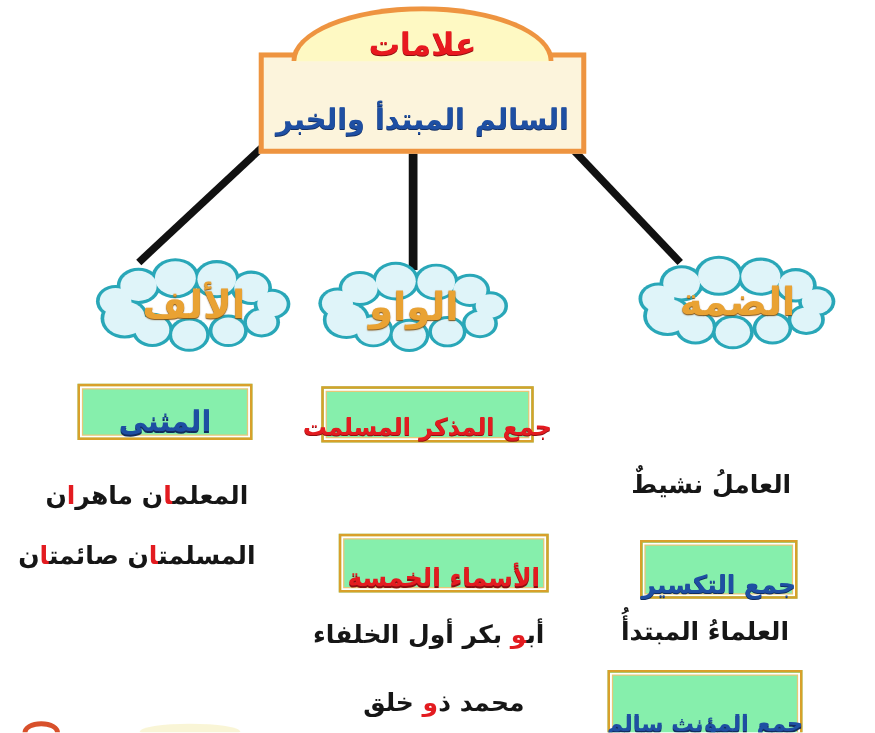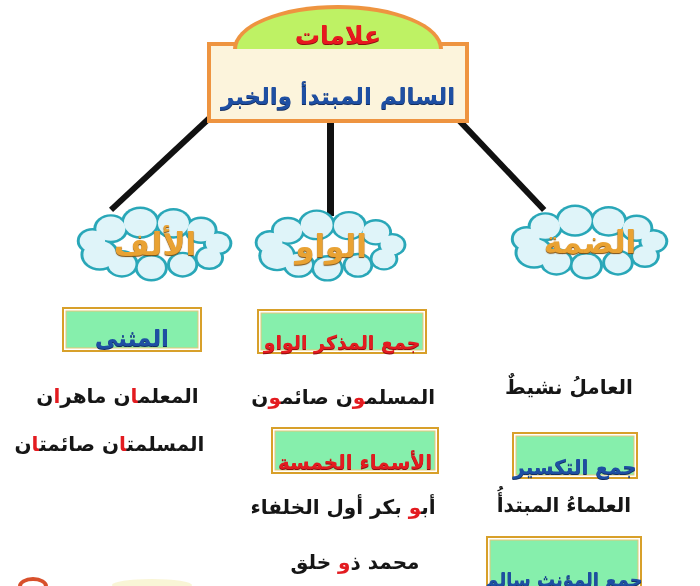--- a/index.html
+++ b/index.html
@@ -13,21 +13,21 @@
   .conn-mid{left:327px;top:118px;width:7px;height:98px;transform:none;}
   .conn-right{left:461px;top:118px;width:124px;transform:rotate(46.5deg);}
   
   .plaque-rect{
     position:absolute;left:207px;top:42px;width:262px;height:81px;z-index:2;
     background:#FCF4DC;border:4px solid #EE9440;box-sizing:border-box;
     display:flex;align-items:flex-end;justify-content:center;padding-bottom:10px;
   }
   .plaque-arch{
     position:absolute;left:233px;top:5px;width:210px;height:44px;z-index:3;
-    background:#bef264;border:4px solid #EE9440;border-bottom:none;box-sizing:border-box;
+    background:#fef9c3;border:4px solid #EE9440;border-bottom:none;box-sizing:border-box;
     border-radius:105px 105px 0 0 / 44px 44px 0 0;
     display:flex;align-items:flex-end;justify-content:center;
   }
   .plaque-title{
     color:#E8191F;font-weight:bold;font-size:25px;line-height:1;padding-bottom:1px;
     text-shadow:0 1px 0 #8d0d10;
   }
   .plaque-subtitle{
     color:#1E4FA3;font-weight:bold;font-size:23px;line-height:1.1;white-space:nowrap;
     text-shadow:0 1px 0 #122c5e;
@@ -134,23 +134,22 @@
     <span class="cloud-label">الضمة</span>
   </div>
 
   <div class="cat-box" style="left:62px;top:307px;width:140px;height:45px;">
     <span class="lbl txt-blue" style="font-size:23px;">المثنى</span>
   </div>
   <div class="example" style="left:2px;top:430px;width:215px;"><span style="color: rgb(22, 22, 22);">المسلمت</span><span style="color: rgb(227, 27, 32);">ا</span><span style="color: rgb(22, 22, 22);">ن صائمت</span><span style="color: rgb(227, 27, 32);">ا</span><span style="color: rgb(22, 22, 22);">ن</span></div>
   <div class="example" style="left:20px;top:382px;width:195px;"><span style="color: rgb(22, 22, 22);">المعلم</span><span style="color: rgb(227, 27, 32);">ا</span><span style="color: rgb(22, 22, 22);">ن ماهر</span><span style="color: rgb(227, 27, 32);">ا</span><span style="color: rgb(22, 22, 22);">ن</span></div>
 
   <div class="cat-box" style="left:257px;top:309px;width:170px;height:45px;">
-    <span class="lbl txt-red" style="font-size:19px;">جمع المذكر الواو</span>
+    <span class="lbl txt-red" style="font-size:19px;">جمع المذكر المسلمت</span>
   </div>
-  <div class="example" style="left:255px;top:383px;width:180px;"><span style="color: rgb(22, 22, 22);">المسلم</span><span style="color: rgb(227, 27, 32);">و</span><span style="color: rgb(22, 22, 22);">ن صائم</span><span style="color: rgb(227, 27, 32);">و</span><span style="color: rgb(22, 22, 22);">ن</span></div>
   <div class="cat-box" style="left:271px;top:427px;width:168px;height:47px;">
     <span class="lbl txt-red" style="font-size:20px;">الأسماء الخمسة</span>
   </div>
   <div class="example" style="left:238px;top:493px;width:210px;"><span style="color: rgb(22, 22, 22);">أب</span><span style="color: rgb(227, 27, 32);">و</span><span style="color: rgb(22, 22, 22);"> بكر أول الخلفاء</span></div>
   <div class="example" style="left:280px;top:548px;width:150px;"><span style="color: rgb(22, 22, 22);">محمد ذ</span><span style="color: rgb(227, 27, 32);">و</span><span style="color: rgb(22, 22, 22);"> خلق</span></div>
 
   <div class="example" style="left:494px;top:373px;width:150px;"><span style="color: rgb(22, 22, 22);">العامل</span><span style="color: rgb(227, 27, 32);">ُ</span><span style="color: rgb(22, 22, 22);"> نشيط</span><span style="color: rgb(227, 27, 32);">ٌ</span></div>
   <div class="cat-box" style="left:512px;top:432px;width:126px;height:47px;">
     <span class="lbl txt-blue" style="font-size:20px;">جمع التكسير</span>
   </div>

